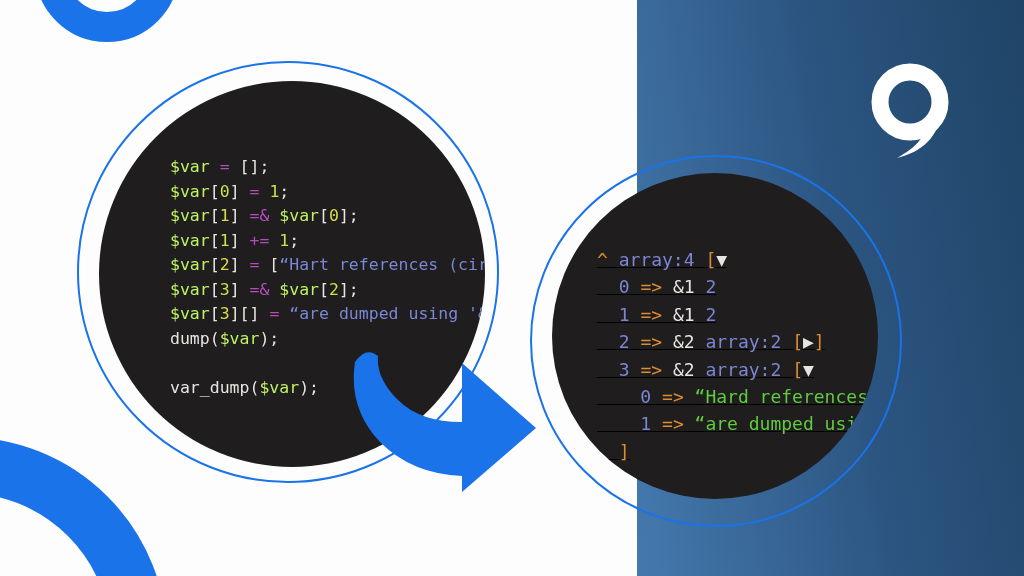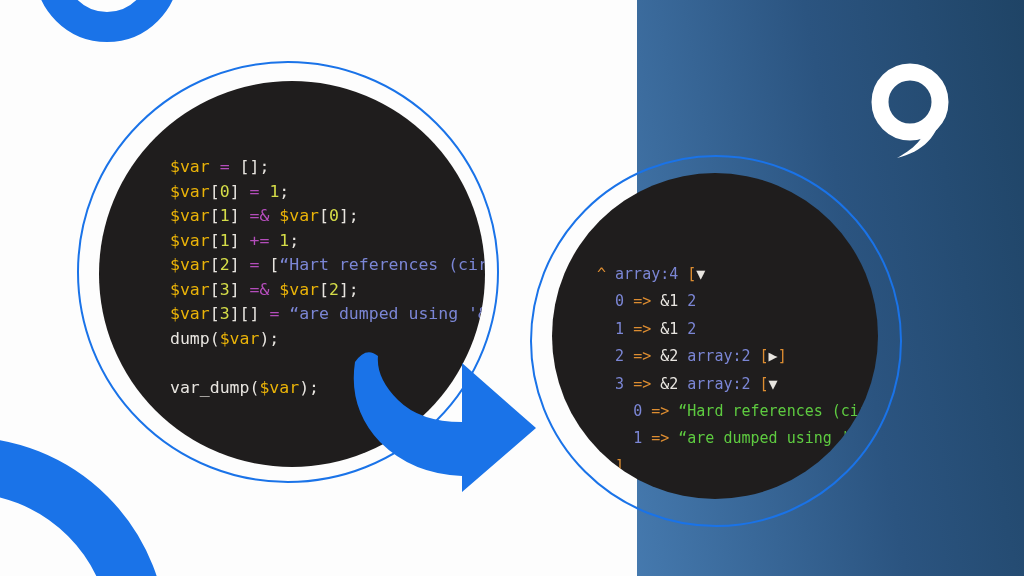--- a/index.html
+++ b/index.html
@@ -23,24 +23,24 @@
   .outline-left{left:77px;top:61px;width:422px;height:422px;}
   .outline-right{left:530px;top:155px;width:372px;height:372px;}
   
   .code-circle{
     position:absolute;border-radius:50%;background:#1f1d1d;overflow:hidden;
   }
   .circle-left{left:99px;top:81px;width:386px;height:386px;}
   .circle-right{left:552px;top:173px;width:326px;height:326px;}
   .code{position:absolute;white-space:pre;}
   .code-left{left:71px;top:74px;font-size:16.5px;line-height:24.5px;}
-  .code-right{left:45px;top:88px;font-size:15px;line-height:27.4px;}
+  .code-right{left:45px;top:73px;font-size:18px;line-height:27.4px;text-decoration:underline;}
   .code-line{white-space:pre;}
   
-  .tok-v{color:#eab308;}   
+  .tok-v{color:#bef264;}   
   .tok-n{color:#d5dd48;}   
   .tok-o{color:#b44dbb;}   
   .tok-s{color:#7b86d5;}   
   .tok-w{color:#e8e5e0;}   
   .tok-a{color:#dd8d31;}   
   .tok-g{color:#5ecb40;}   
 </style>
 </head>
 <body>
 

